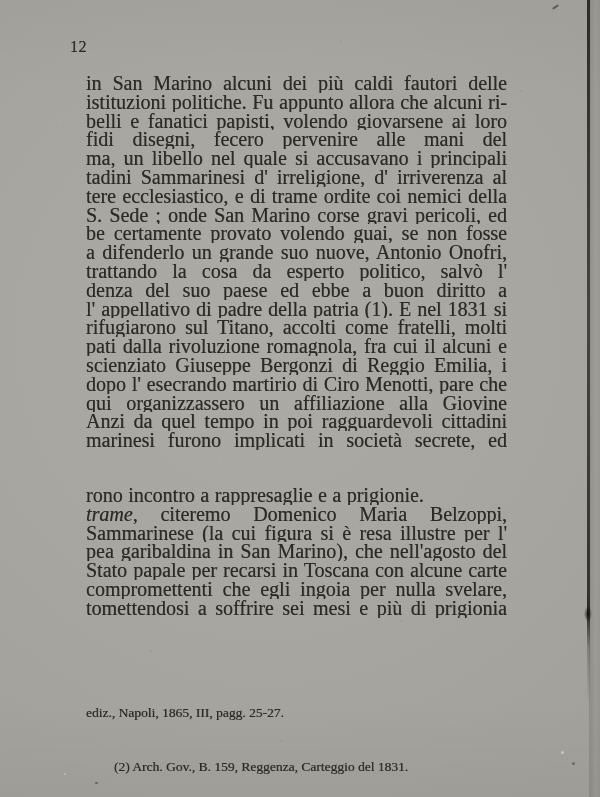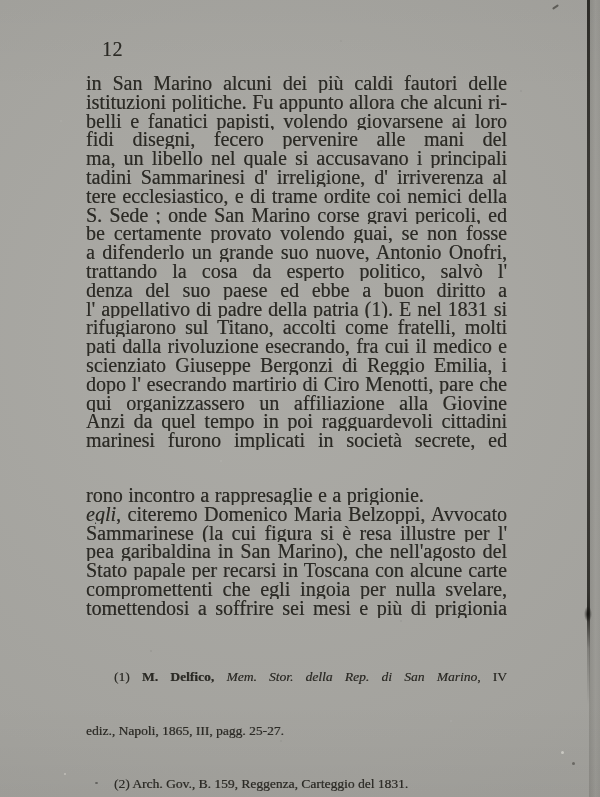--- a/index.html
+++ b/index.html
@@ -20,22 +20,22 @@
     width:600px;height:797px;
     overflow:hidden;
     color:var(--ink);
     background:
       radial-gradient(ellipse 90% 70% at 44% 42%, rgba(255,255,255,0.045), rgba(0,0,0,0.035) 95%),
       linear-gradient(to bottom, rgba(0,0,0,0.02), rgba(0,0,0,0) 12%, rgba(0,0,0,0) 88%, rgba(0,0,0,0.03)),
       var(--paper);
     text-shadow:0.35px 0 0 rgba(43,42,37,0.55);
   }
   .pagenum{
-    position:absolute;left:102px;top:38px;
-    font-size:20px;letter-spacing:0.5px;
+    position:absolute;left:70px;top:38px;
+    font-size:16px;letter-spacing:0.5px;
   }
   .body-text{
     position:absolute;left:86px;top:74px;width:421px;
   }
   .body-text .line{
     font-size:20px;
     line-height:18.8px;
     height:18.8px;
     overflow:hidden;
     text-align:justify;
@@ -110,36 +110,35 @@
       <div class="line"><span>ma, un libello nel quale si accusavano i principali cit-</span></div>
       <div class="line"><span>tadini Sammarinesi d' irreligione, d' irriverenza al po-</span></div>
       <div class="line"><span>tere ecclesiastico, e di trame ordite coi nemici della</span></div>
       <div class="line"><span>S. Sede ; onde San Marino corse gravi pericoli, ed avreb-</span></div>
       <div class="line"><span>be certamente provato volendo guai, se non fosse sorto</span></div>
       <div class="line"><span>a difenderlo un grande suo nuove, Antonio Onofri, che</span></div>
       <div class="line"><span>trattando la cosa da esperto politico, salvò l' indipen-</span></div>
       <div class="line"><span>denza del suo paese ed ebbe a buon diritto a meritare</span></div>
       <div class="line"><span>l' appellativo di padre della patria (1). E nel 1831 si</span></div>
       <div class="line"><span>rifugiarono sul Titano, accolti come fratelli, molti scam-</span></div>
-      <div class="line"><span>pati dalla rivoluzione esecrando, fra cui il medico e</span></div>
+      <div class="line"><span>pati dalla rivoluzione romagnola, fra cui il alcuni e</span></div>
       <div class="line"><span>scienziato Giuseppe Bergonzi di Reggio Emilia, i quali</span></div>
       <div class="line"><span>dopo l' esecrando martirio di Ciro Menotti, pare che</span></div>
       <div class="line"><span>qui organizzassero un affiliazione alla Giovine Italia (2).</span></div>
       <div class="line"><span>Anzi da quel tempo in poi ragguardevoli cittadini Sam-</span></div>
       <div class="line"><span>marinesi furono implicati in società secrete, ed anda-</span></div>
       <div class="line last"><span>rono incontro a rappresaglie e a prigionie.</span></div>
-      <div class="line"><span class="it">egli,</span><span> citeremo Domenico Maria Belzoppi, Avvocato</span></div>
+      <div class="line"><span class="it">trame,</span><span> citeremo Domenico Maria Belzoppi, Avvocato</span></div>
       <div class="line"><span>Sammarinese (la cui figura si è resa illustre per l' epo-</span></div>
       <div class="line"><span>pea garibaldina in San Marino), che nell'agosto del 2702</span></div>
       <div class="line"><span>Stato papale per recarsi in Toscana con alcune carte</span></div>
       <div class="line"><span>compromettenti che egli ingoia per nulla svelare, sot-</span></div>
       <div class="line"><span>tomettendosi a soffrire sei mesi e più di prigionia nel</span></div>
     </div>
   <div class="footnotes">
-      <div class="line indent"><span>(1) </span><span class="bd">M. Delfico,</span><span> </span><span class="it">Mem. Stor. della Rep. di San Marino</span><span>, IV</span></div>
       <div class="line last"><span>ediz., Napoli, 1865, III, pagg. 25-27.</span></div>
       <div class="line indent last"><span>(2) Arch. Gov., B. 159, Reggenza, Carteggio del 1831.</span></div>
     </div>
   <div class="gutter-line"></div>
   <div class="gutter-blob"></div>
   <div class="edge-strip"></div>
   <div class="scratch"></div>
   <div class="speck-dark-1"></div>
   <div class="speck-dark-2"></div>
   <div class="speck-light-1"></div>

